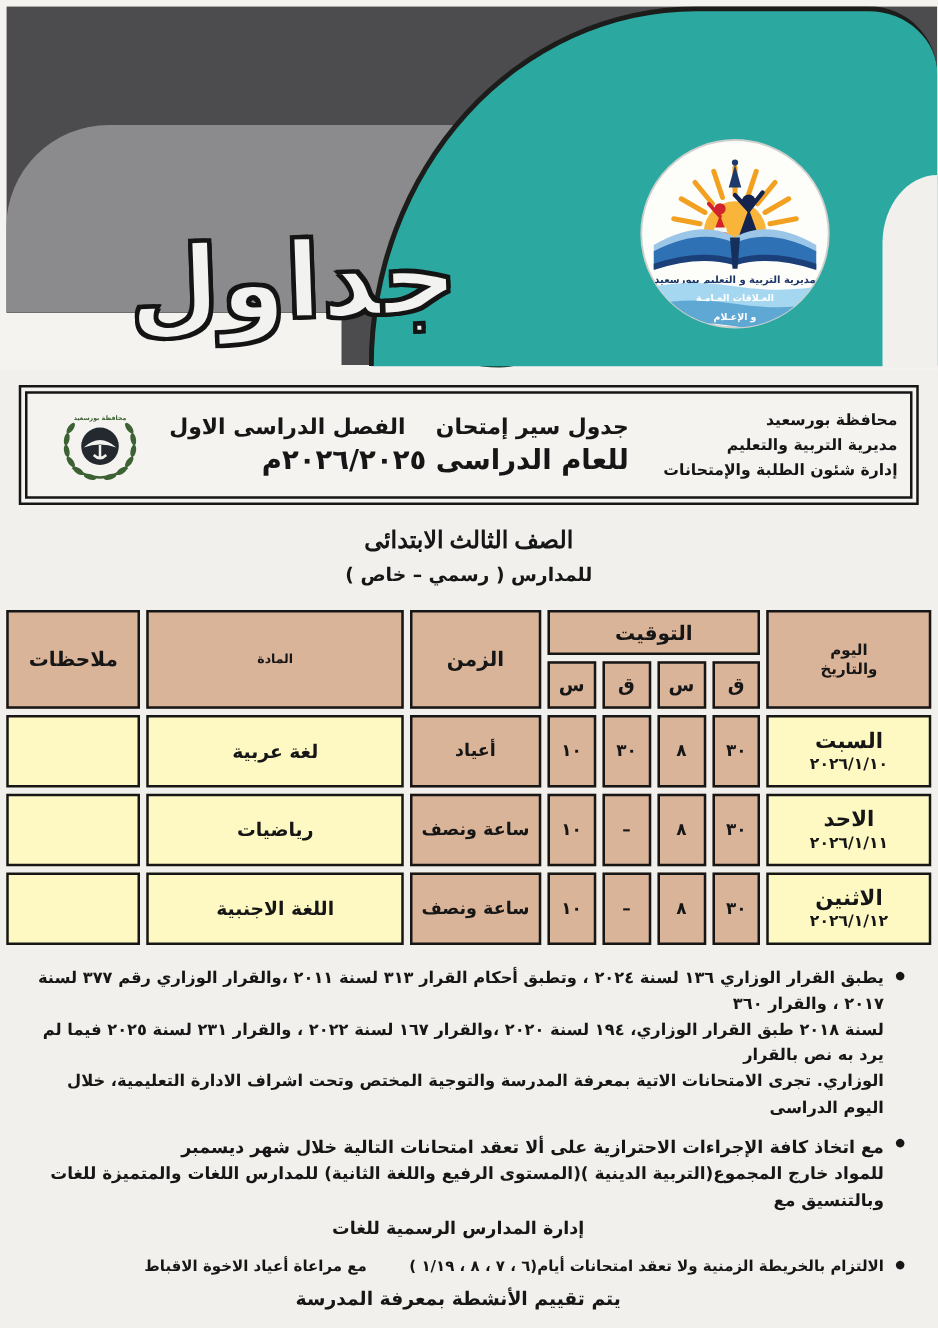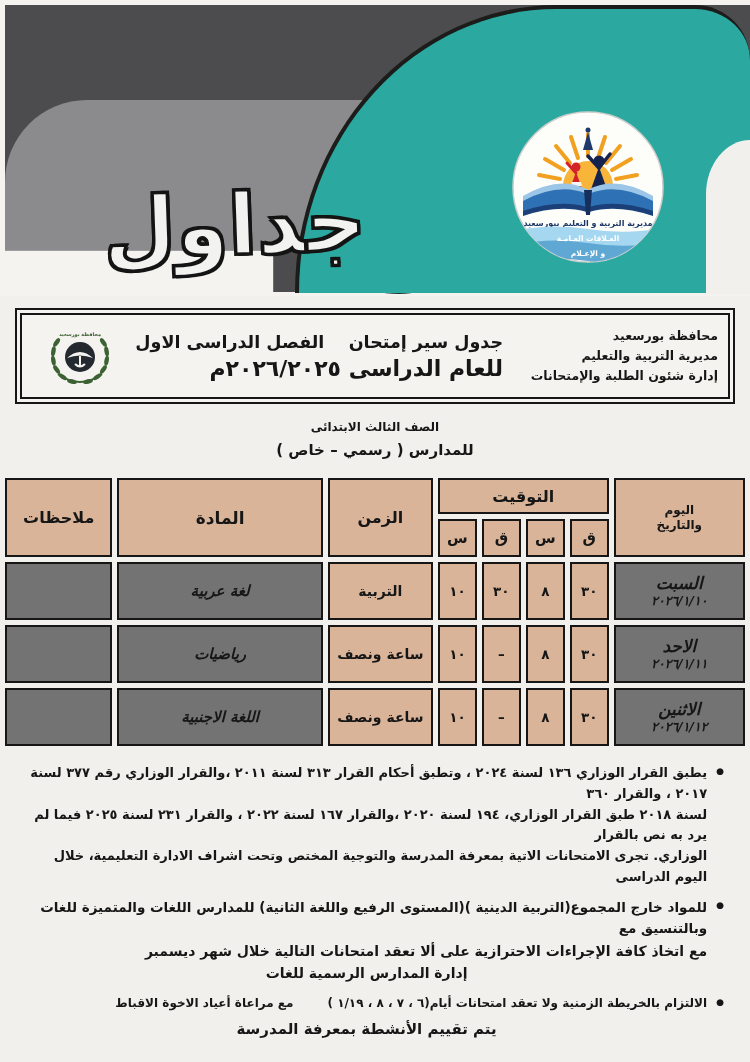--- a/index.html
+++ b/index.html
@@ -28,33 +28,33 @@
   
   .header-box{margin:12px 15px 0;border:2px solid #161616;padding:3px;background:#f4f3f0;}
   .hb-inner{border:2px solid #161616;display:flex;align-items:center;padding:5px 10px;min-height:60px;direction:rtl;}
   .hb-right{width:215px;text-align:right;font-size:12.5px;font-weight:bold;line-height:1.6;}
   .hb-center{flex:1;font-weight:bold;direction:rtl;}
   .hb-title1{font-size:17.5px;white-space:pre-wrap;}
   .hb-title2{font-size:22px;margin-top:4px;}
   .hb-left{width:96px;display:flex;justify-content:center;}
 
   .subtitle{margin-top:16px;text-align:center;font-weight:bold;direction:rtl;}
-  .subtitle .l1{font-size:12px;}
+  .subtitle .l1{font-size:19px;font-family:Liberation Serif, serif;}
   .subtitle .l2{font-size:15px;margin-top:7px;}
 
   
   table.sched{margin:14px auto 0;border-collapse:separate;border-spacing:5px;direction:rtl;}
   table.sched td,table.sched th{border:2px solid #161616;font-weight:bold;text-align:center;vertical-align:middle;padding:2px 3px;}
   .tan{background:#d9b499;}
-  .white{background:#737373;font-style:italic;}
+  .white{background:#fef9c3;}
   th.day-h{width:128px;font-size:12px;line-height:1.25;}
   th.time-h{font-size:16px;height:28px;}
   th.sub-h{width:30px;font-size:15px;height:30px;}
   th.dur-h{width:100px;font-size:16px;}
-  th.subj-h{width:210px;font-size:17px;}
+  th.subj-h{width:210px;font-size:10px;}
   th.note-h{width:100px;font-size:16px;}
   td.day-c{height:50px;}
   .day-name{font-size:17px;line-height:1.15;}
   .day-date{font-size:12.5px;line-height:1.2;}
   td.t-c{font-size:13.5px;}
   td.dur-c{font-size:14px;}
   td.subj-c{font-size:15px;}
 
   
   .notes{margin-top:12px;padding:0 26px;direction:rtl;font-weight:bold;}
@@ -196,21 +196,21 @@
 
     <tr>
       <td class="white day-c">
         <div class="day-name">السبت</div>
         <div class="day-date">٢٠٢٦/١/١٠</div>
       </td>
       <td class="tan t-c">٣٠</td>
       <td class="tan t-c">٨</td>
       <td class="tan t-c">٣٠</td>
       <td class="tan t-c">١٠</td>
-      <td class="tan dur-c">التربية</td>
+      <td class="tan dur-c">أعياد</td>
       <td class="white subj-c">لغة عربية</td>
       <td class="white"></td>
     </tr>
 
     <tr>
       <td class="white day-c">
         <div class="day-name">الاحد</div>
         <div class="day-date">٢٠٢٦/١/١١</div>
       </td>
       <td class="tan t-c">٣٠</td>
@@ -243,22 +243,22 @@
       <span class="dot">●</span>
       <div class="note-lines">
         <div>يطبق القرار الوزاري ١٣٦ لسنة ٢٠٢٤ ، وتطبق أحكام القرار ٣١٣ لسنة ٢٠١١ ،والقرار الوزاري رقم ٣٧٧ لسنة ٢٠١٧ ، والقرار ٣٦٠</div>
         <div>لسنة ٢٠١٨ طبق القرار الوزاري، ١٩٤ لسنة ٢٠٢٠ ،والقرار ١٦٧ لسنة ٢٠٢٢ ، والقرار ٢٣١ لسنة ٢٠٢٥ فيما لم يرد به نص بالقرار</div>
         <div>الوزاري. تجرى الامتحانات الاتية بمعرفة المدرسة والتوجية المختص وتحت اشراف الادارة التعليمية، خلال اليوم الدراسى</div>
       </div>
     </div>
     <div class="note">
       <span class="dot">●</span>
       <div class="note-lines">
+        <div style="font-size:14px">مع اتخاذ كافة الإجراءات الاحترازية على ألا تعقد امتحانات التالية خلال شهر ديسمبر</div>
         <div style="font-size:13.5px">للمواد خارج المجموع(التربية الدينية )(المستوى الرفيع واللغة الثانية) للمدارس اللغات والمتميزة للغات  وبالتنسيق مع</div>
-        <div style="font-size:14px">مع اتخاذ كافة الإجراءات الاحترازية على ألا تعقد امتحانات التالية خلال شهر ديسمبر</div>
         <div class="center" style="font-size:14px">إدارة المدارس الرسمية للغات</div>
       </div>
     </div>
     <div class="note b3">
       <span class="dot">●</span>
       <div class="note-lines">
         <div class="row1">
           <span>الالتزام بالخريطة الزمنية ولا تعقد امتحانات أيام(٦ ، ٧ ، ٨ ، ١/١٩ )</span>
           <span>مع مراعاة أعياد الاخوة الاقباط</span>
         </div>

